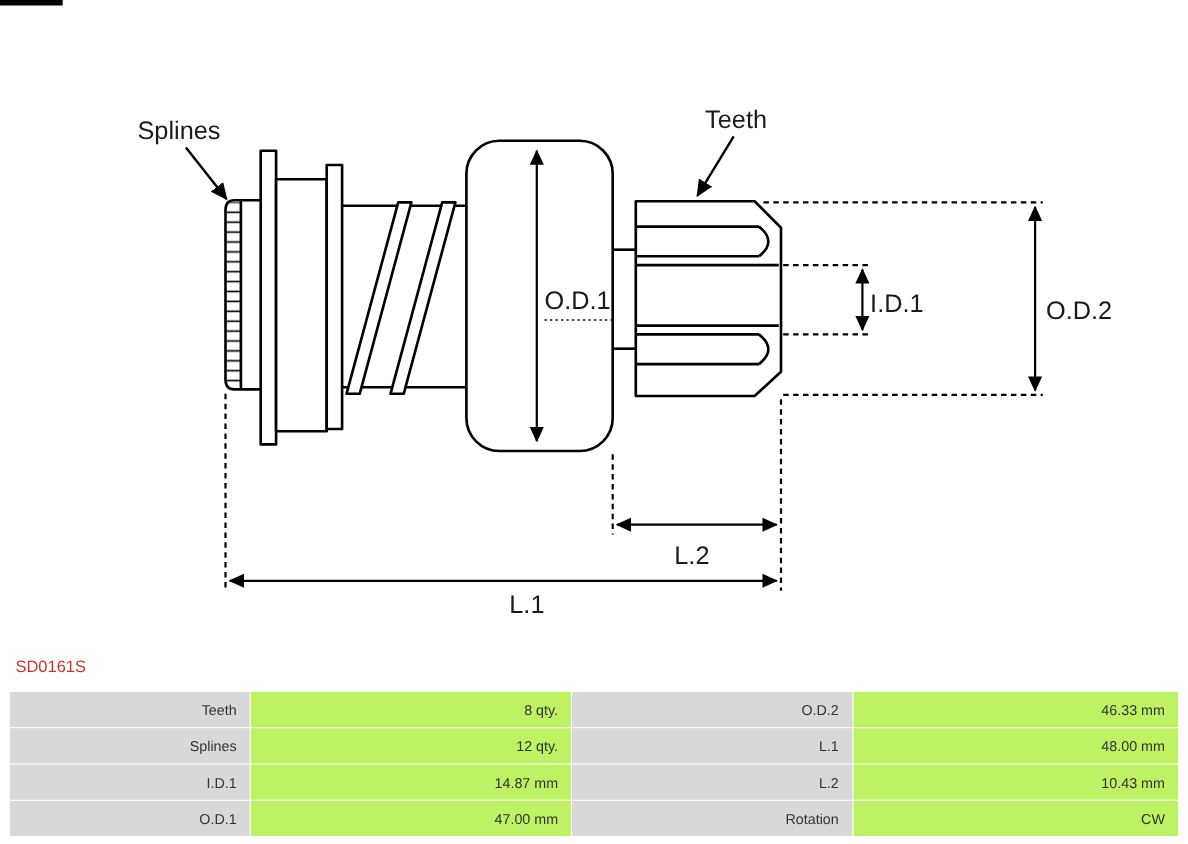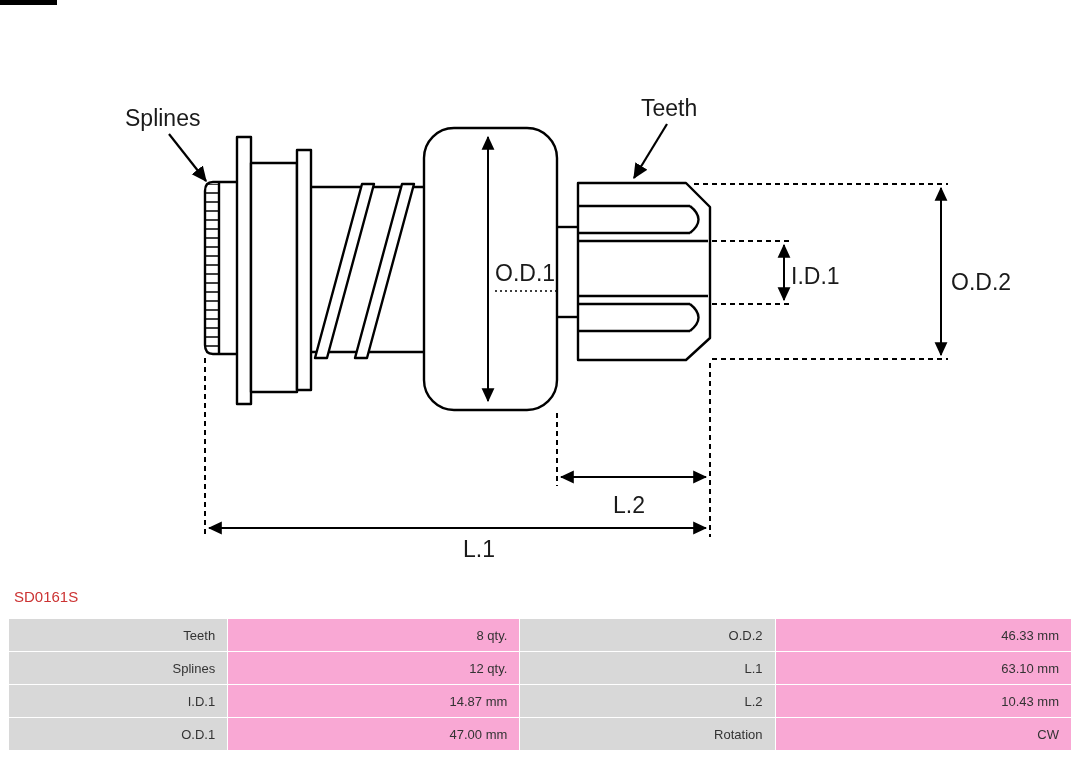--- a/index.html
+++ b/index.html
@@ -17,21 +17,21 @@
   }
   svg.drawing { display: block; }
   svg.drawing text {
     font-family: "Liberation Sans", sans-serif;
     fill: #1a1a1a;
     stroke: none;
   }
   .dim-label { font-size: 23px; }
   .callout-label { font-size: 23px; }
   .part-code {
-    margin: 0 0 12px 14px;
+    margin: 10px 0 12px 14px;
     font-size: 15px;
     line-height: 18px;
     color: #cc3333;
   }
   table.specs {
     width: 1064px;
     margin: 0 8px;
     border-collapse: separate;
     border-spacing: 1px;
     table-layout: fixed;
@@ -40,21 +40,21 @@
   }
   table.specs td {
     height: 32px;
     padding: 0 12px;
     text-align: right;
     vertical-align: middle;
     white-space: nowrap;
     overflow: hidden;
   }
   td.lbl { background: #d8d8d8; }
-  td.val { background: #f9a8d4; }
+  td.val { background: #bef264; }
 </style>
 </head>
 <body>
 
 <div class="top-artifact"></div>
 
 <svg class="drawing" width="1080" height="588" viewBox="0 0 1080 588" xmlns="http://www.w3.org/2000/svg">
   <defs>
     <marker id="arrow" viewBox="0 0 12 12" refX="11" refY="6" markerWidth="7" markerHeight="7" orient="auto-start-reverse">
       <path d="M0,0.5 L12,6 L0,11.5 Z" fill="#000"></path>
@@ -152,21 +152,21 @@
     <tr>
       <td class="lbl">Teeth</td>
       <td class="val">8 qty.</td>
       <td class="lbl">O.D.2</td>
       <td class="val">46.33 mm</td>
     </tr>
     <tr>
       <td class="lbl">Splines</td>
       <td class="val">12 qty.</td>
       <td class="lbl">L.1</td>
-      <td class="val">63.10 mm</td>
+      <td class="val">48.00 mm</td>
     </tr>
     <tr>
       <td class="lbl">I.D.1</td>
       <td class="val">14.87 mm</td>
       <td class="lbl">L.2</td>
       <td class="val">10.43 mm</td>
     </tr>
     <tr>
       <td class="lbl">O.D.1</td>
       <td class="val">47.00 mm</td>

